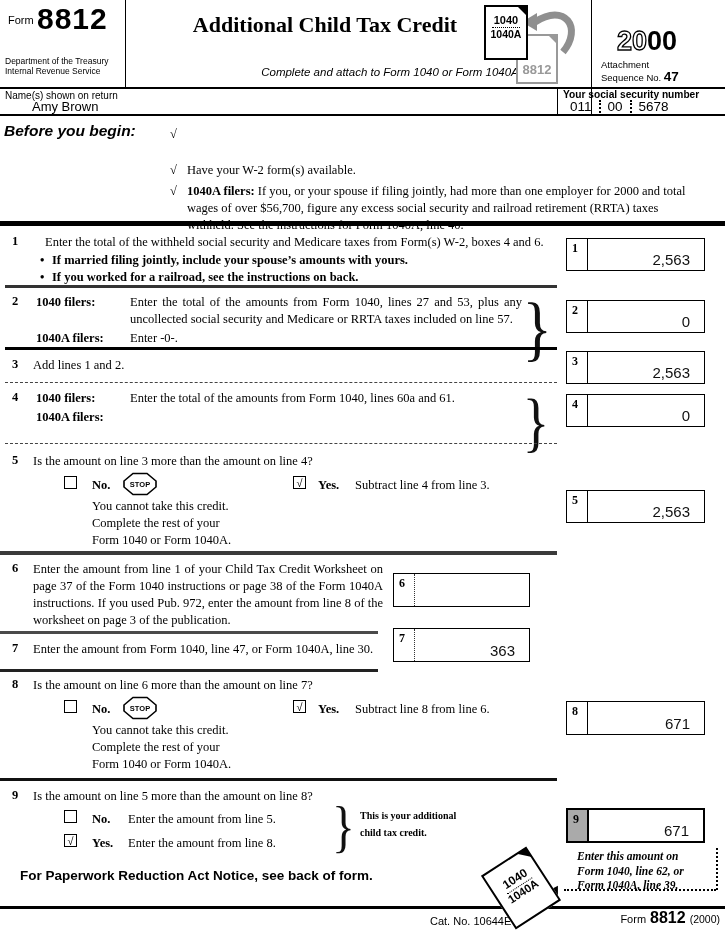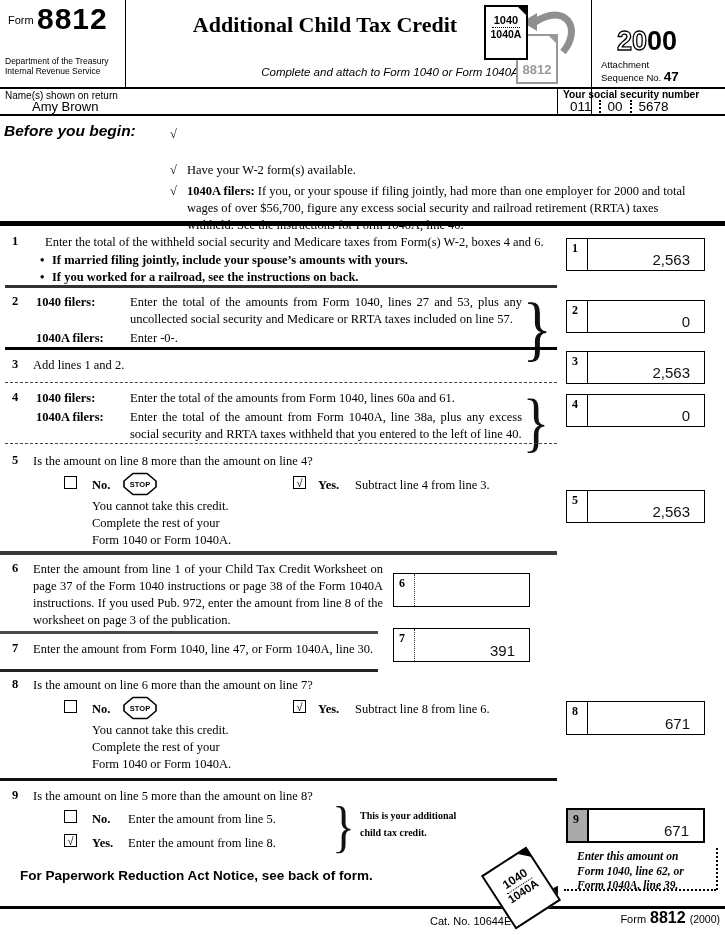--- a/index.html
+++ b/index.html
@@ -122,30 +122,29 @@
   <div class="amtbox" style="left:566px; top:351px;">
     <div class="cellnum">3</div>
     <div class="cellval">2,563</div>
   </div>
   <div class="dash" style="left:5px; top:382px; width:552px;"></div>
 
   <div class="abs num" style="left:12px; top:390px;">4</div>
   <div class="abs txt b" style="left:36px; top:390px;">1040 filers:</div>
   <div class="abs txt" style="left:130px; top:390px; width:392px;">Enter the total of the amounts from Form 1040, lines 60a and 61.</div>
   <div class="abs txt b" style="left:36px; top:409px;">1040A filers:</div>
-  <div class="abs txt" style="left:130px; top:409px; width:392px; text-align:justify;">Enter the total of the amount from Form 1040A, line 38a, plus any excess social security and RRTA taxes withheld that you entered to the left of line 40.</div>
   <div class="brace" style="left:520px; top:384px; font-size:66px;">}</div>
   <div class="amtbox" style="left:566px; top:394px;">
     <div class="cellnum">4</div>
     <div class="cellval">0</div>
   </div>
   <div class="dash" style="left:5px; top:443px; width:552px;"></div>
 
   <div class="abs num" style="left:12px; top:453px;">5</div>
-  <div class="abs txt" style="left:33px; top:453px;">Is the amount on line 8 more than the amount on line 4?</div>
+  <div class="abs txt" style="left:33px; top:453px;">Is the amount on line 3 more than the amount on line 4?</div>
   <div class="cb" style="left:64px; top:476px;"></div>
   <div class="abs txt b" style="left:92px; top:477px;">No.</div>
   <svg class="abs" style="left:122px; top:472px;" width="36" height="24" viewBox="0 0 36 24">
     <polygon points="11,1.5 25,1.5 34,9 34,15 25,22.5 11,22.5 2,15 2,9" fill="#fff" stroke="#000" stroke-width="1.6"></polygon>
     <text x="18" y="15" text-anchor="middle" font-family="Liberation Sans,sans-serif" font-size="7.5" font-weight="bold">STOP</text>
   </svg>
   <div class="cb" style="left:293px; top:476px;">√</div>
   <div class="abs txt b" style="left:318px; top:477px;">Yes.</div>
   <div class="abs txt" style="left:355px; top:477px;">Subtract line 4 from line 3.</div>
   <div class="abs txt" style="left:92px; top:498px;">You cannot take this credit.</div>
@@ -161,21 +160,21 @@
   <div class="abs txt" style="left:33px; top:561px; width:350px; text-align:justify;">Enter the amount from line 1 of your Child Tax Credit Worksheet on page 37 of the Form 1040 instructions or page 38 of the Form 1040A instructions. If you used Pub. 972, enter the amount from line 8 of the worksheet on page 3 of the publication.</div>
   <div class="amtbox" style="left:393px; top:573px; width:137px; height:34px;">
     <div class="cellnum" style="border-right:1px dotted #333;">6</div>
   </div>
   <div class="bar" style="left:0; top:631px; width:378px; height:3px; background:#4a4a4a;"></div>
 
   <div class="abs num" style="left:12px; top:641px;">7</div>
   <div class="abs txt" style="left:33px; top:641px; width:350px;">Enter the amount from Form 1040, line 47, or Form 1040A, line 30.</div>
   <div class="amtbox" style="left:393px; top:628px; width:137px; height:34px;">
     <div class="cellnum" style="border-right:1px dotted #333;">7</div>
-    <div class="cellval">391</div>
+    <div class="cellval">363</div>
   </div>
   <div class="bar" style="left:0; top:669px; width:378px; height:2.5px; background:#222;"></div>
 
   <div class="abs num" style="left:12px; top:677px;">8</div>
   <div class="abs txt" style="left:33px; top:677px;">Is the amount on line 6 more than the amount on line 7?</div>
   <div class="cb" style="left:64px; top:700px;"></div>
   <div class="abs txt b" style="left:92px; top:701px;">No.</div>
   <svg class="abs" style="left:122px; top:696px;" width="36" height="24" viewBox="0 0 36 24">
     <polygon points="11,1.5 25,1.5 34,9 34,15 25,22.5 11,22.5 2,15 2,9" fill="#fff" stroke="#000" stroke-width="1.6"></polygon>
     <text x="18" y="15" text-anchor="middle" font-family="Liberation Sans,sans-serif" font-size="7.5" font-weight="bold">STOP</text>

